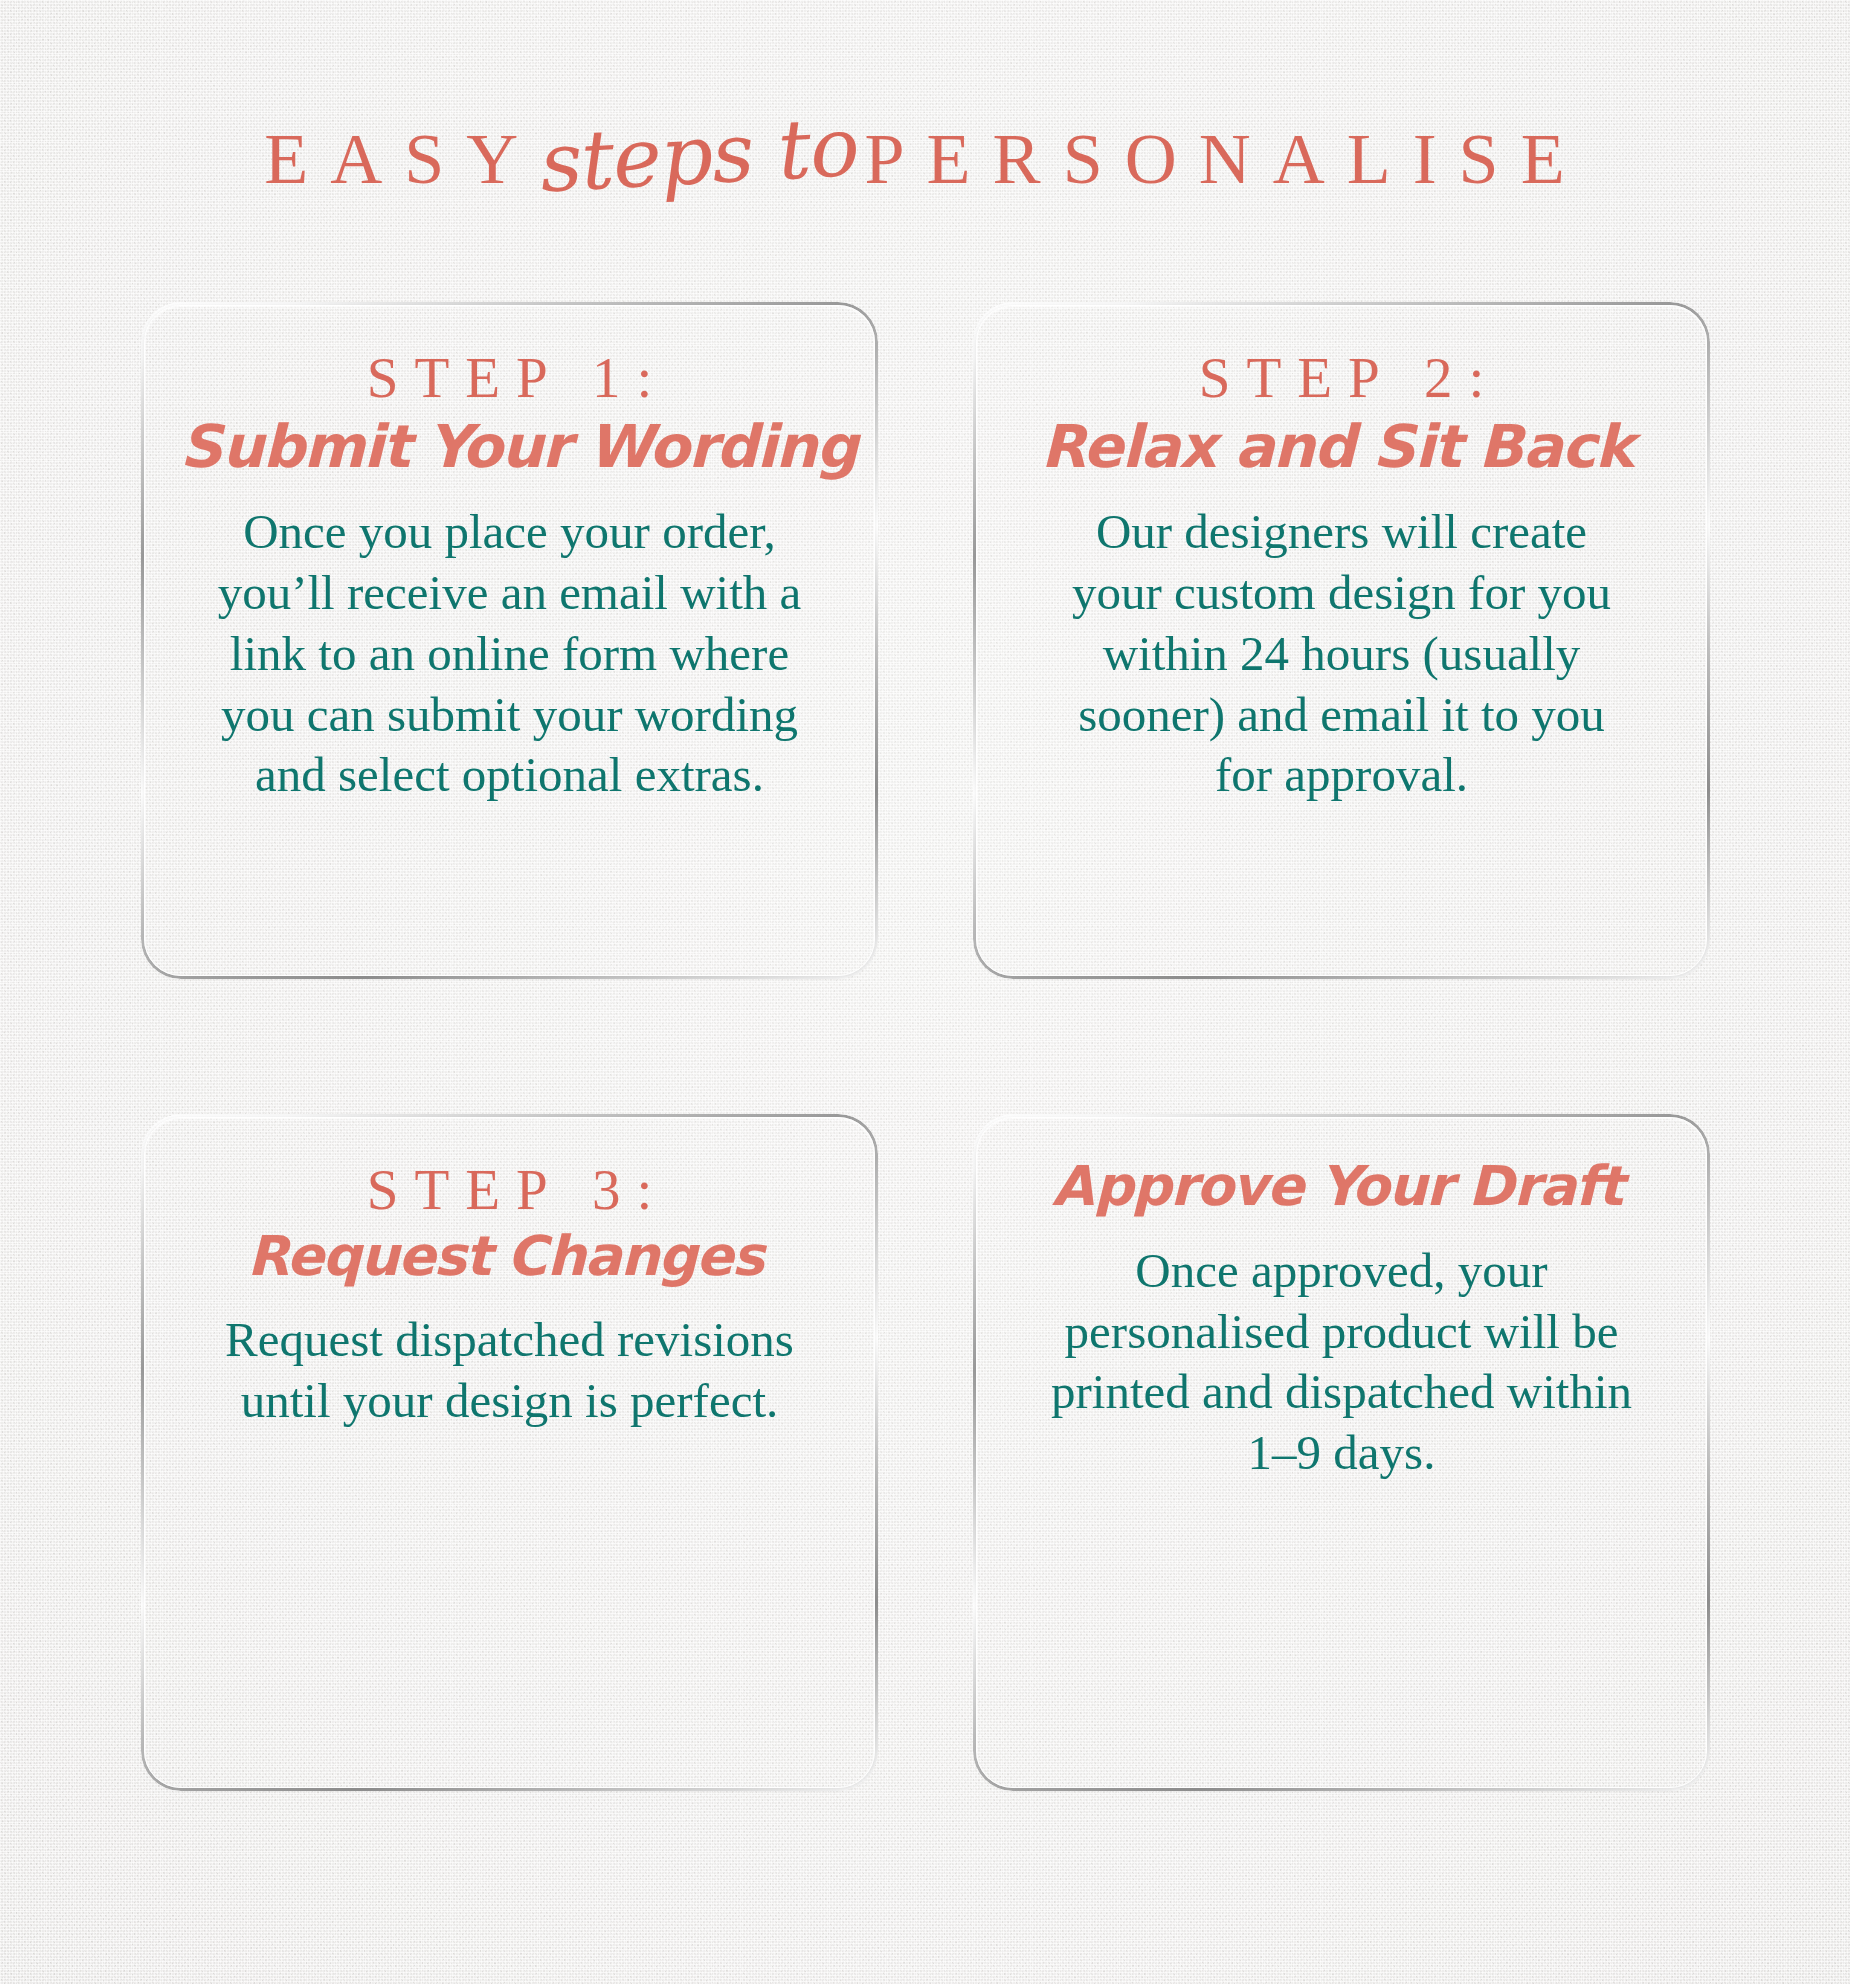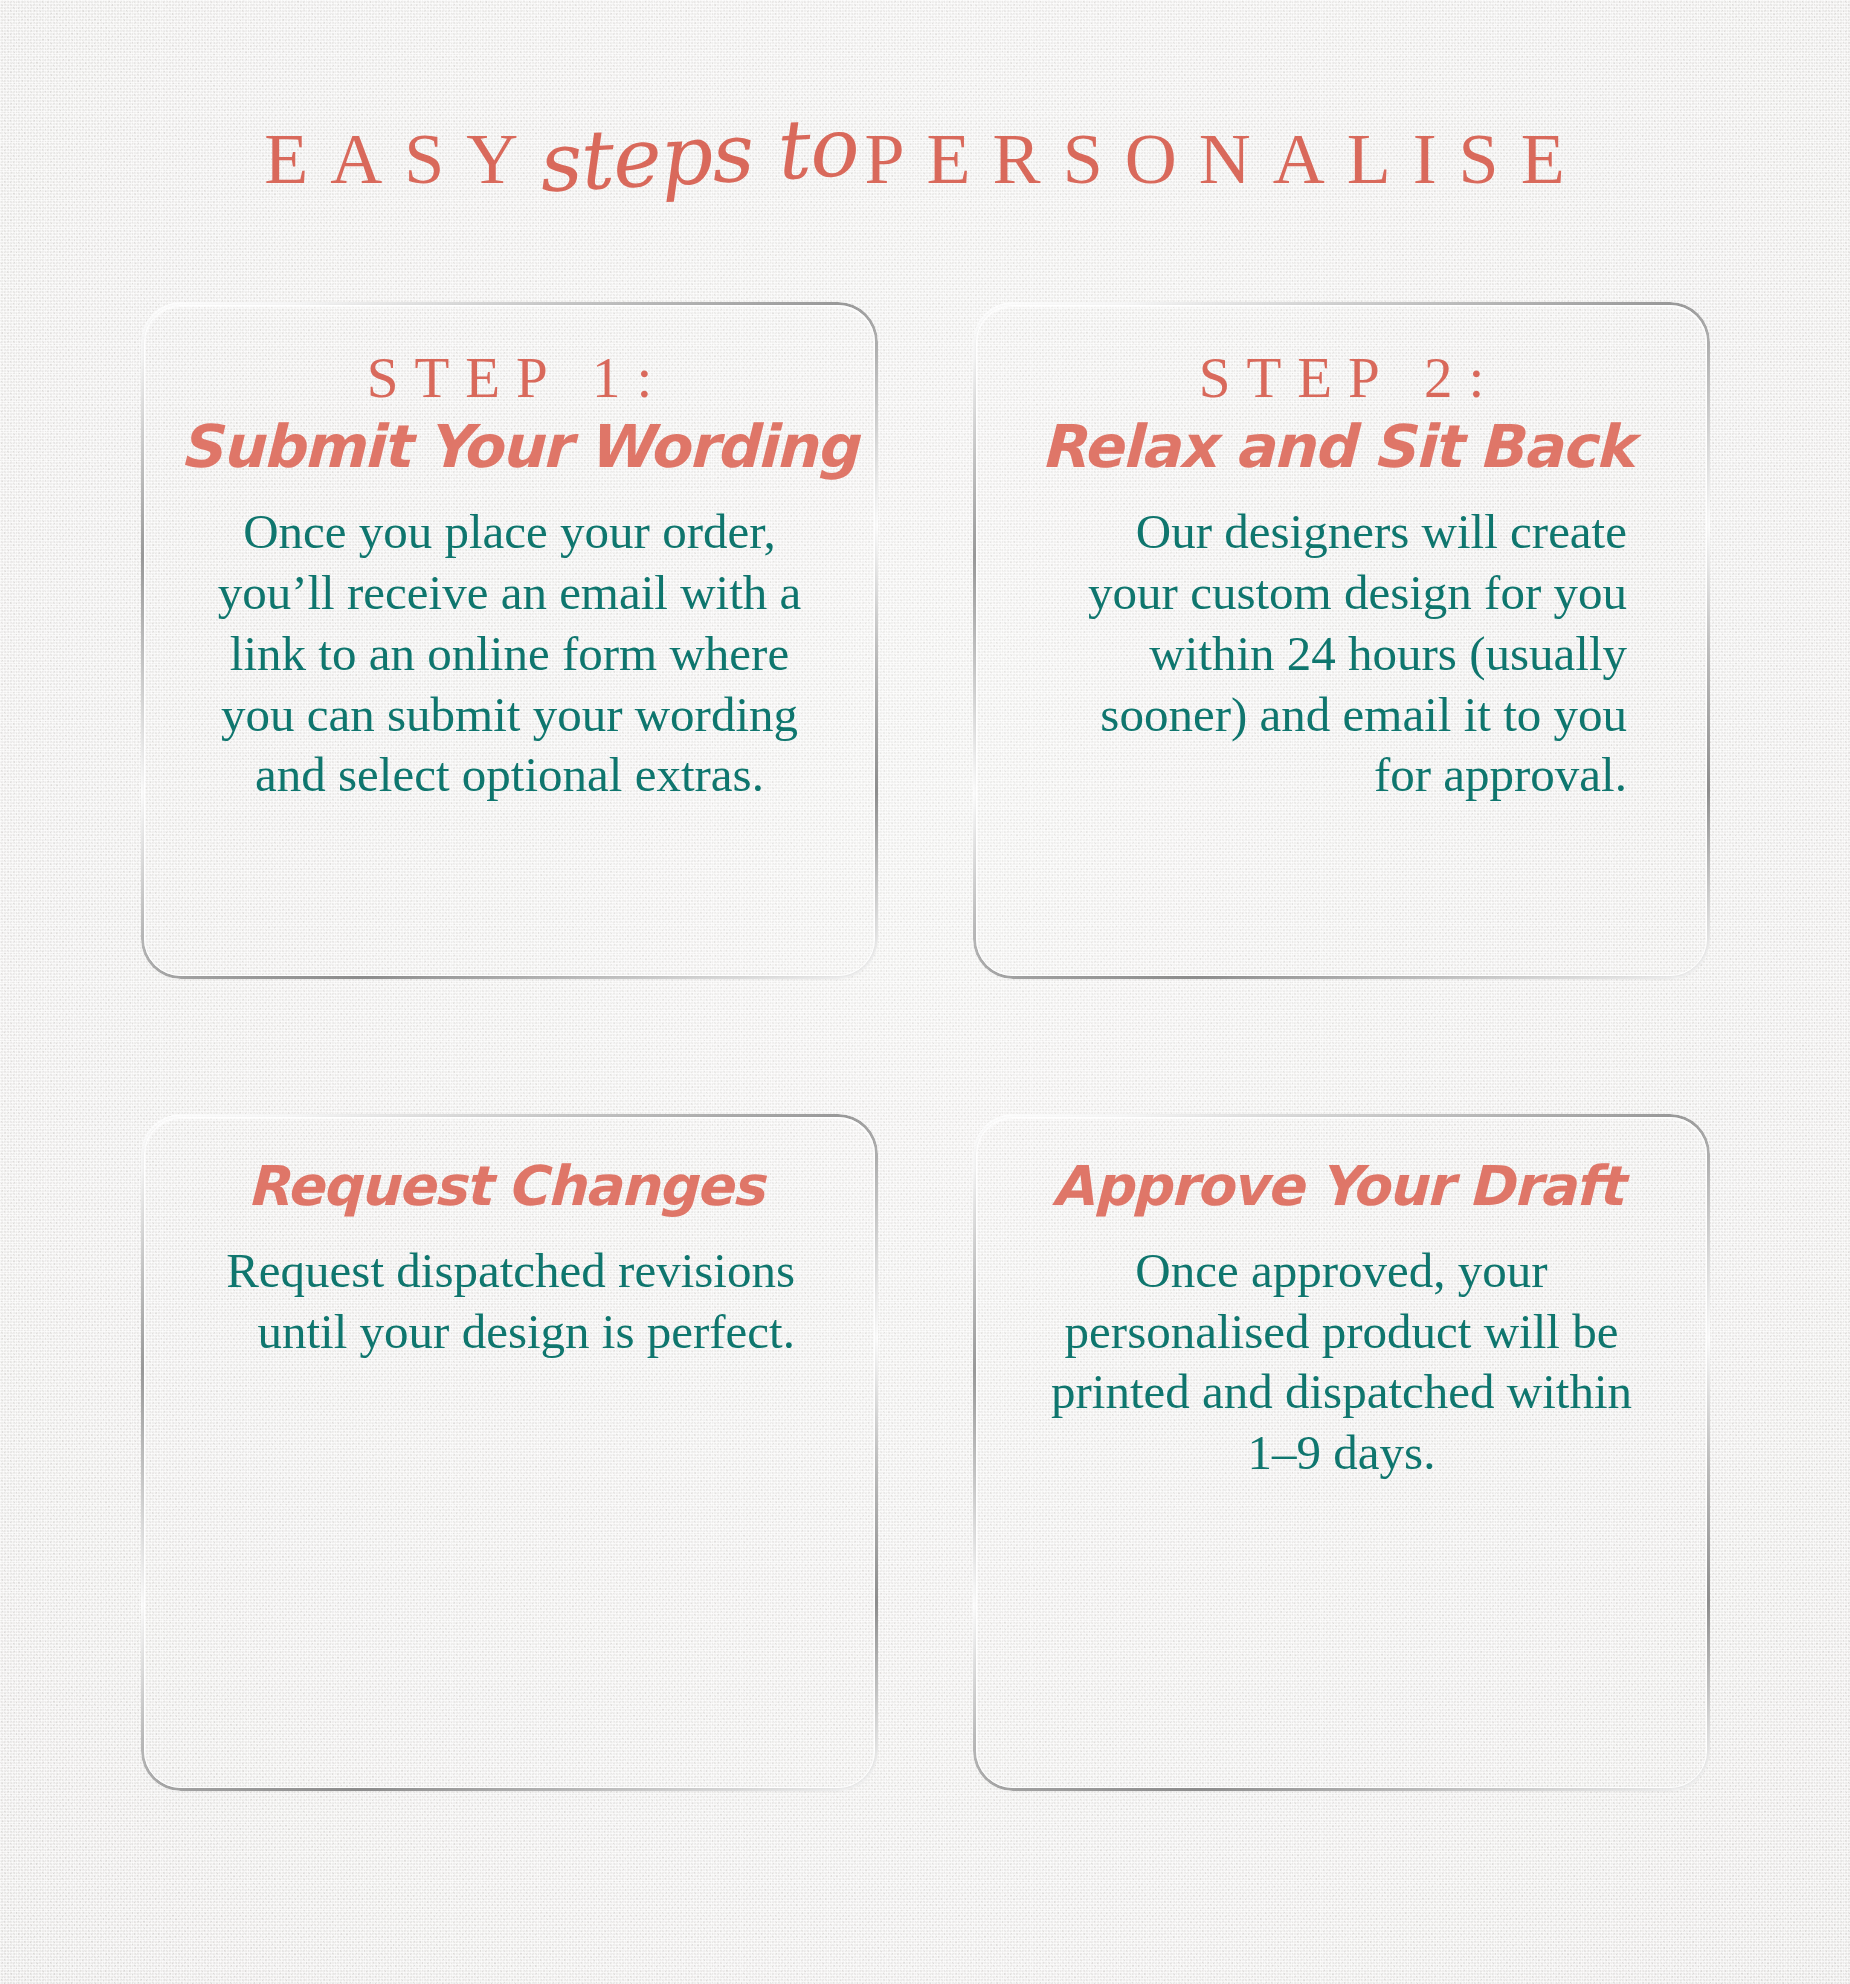--- a/index.html
+++ b/index.html
@@ -160,21 +160,21 @@
 
   .step-body {
     font-family: "Liberation Serif", serif;
     font-size: 49px;
     font-weight: 400;
     color: #0f766e;
     line-height: 1.24;
     margin: 0 auto;
     max-width: 618px;
   }
-  .step-body.narrow { max-width: 571px; text-align: right; }
+  .step-body.narrow { max-width: 571px; }
 </style>
 </head>
 <body>
 
 <div id="paper-texture"></div>
 
 <div id="page">
 
   <div id="headline">
     <span class="head-serif">EASY</span><span class="head-script">steps to</span><span class="head-serif">PERSONALISE</span>
@@ -193,20 +193,21 @@
     <div class="card">
       <div class="card-inner">
         <div class="step-label">STEP 2:</div>
         <div class="step-title">Relax and Sit Back</div>
         <div class="step-body narrow">Our designers will create your custom design for you within 24 hours (usually sooner) and email it to you for approval.</div>
       </div>
     </div>
 
     <div class="card">
       <div class="card-inner">
+        <div class="step-label">STEP 3:</div>
         <div class="step-title sm">Request Changes</div>
         <div class="step-body narrow">Request dispatched revisions until your design is perfect.</div>
       </div>
     </div>
 
     <div class="card">
       <div class="card-inner">
         <div class="step-title sm">Approve Your Draft</div>
         <div class="step-body">Once approved, your personalised product will be printed and dispatched within 1–9 days.</div>
       </div>

